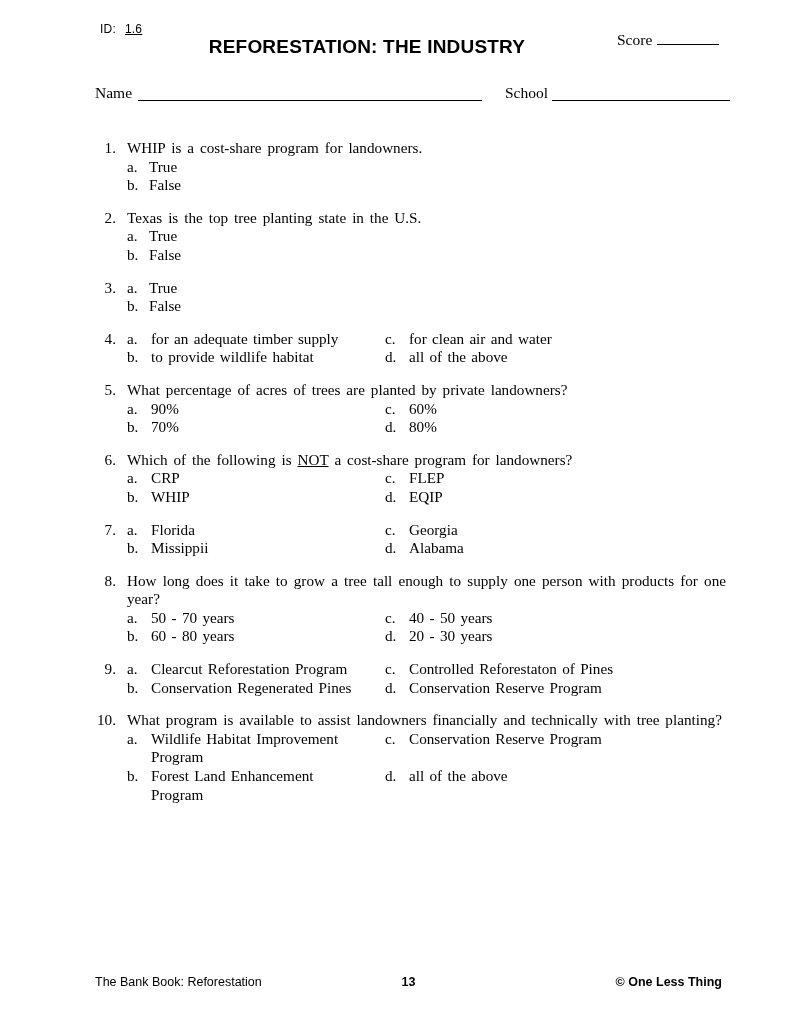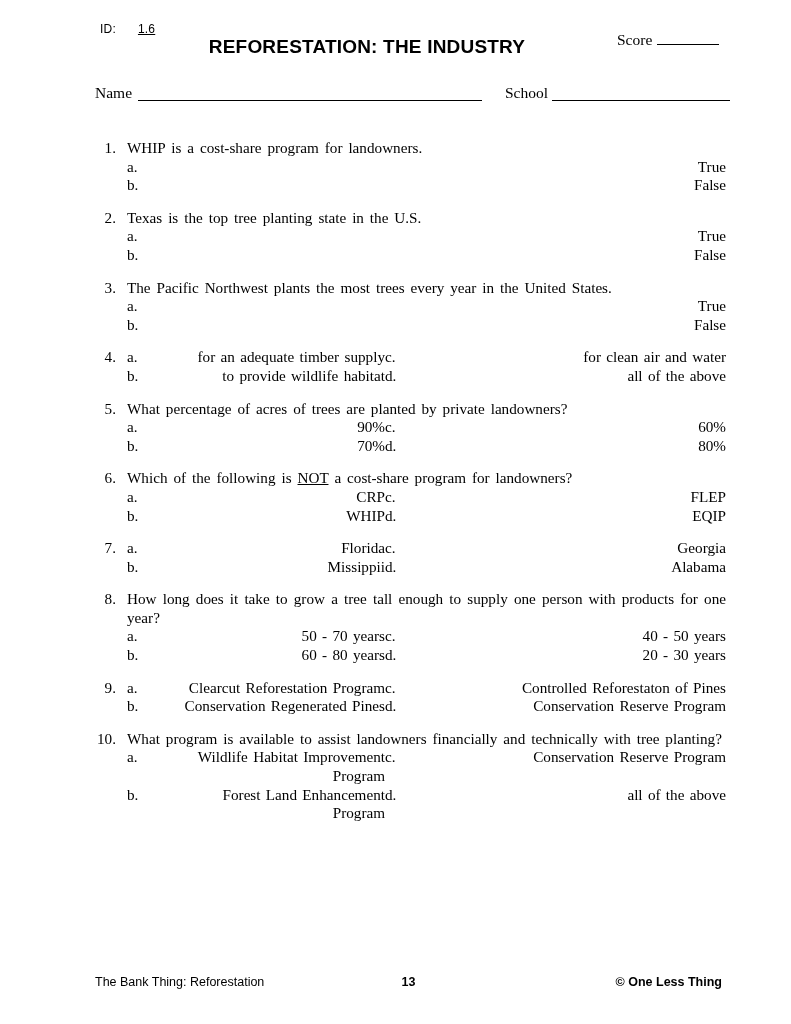--- a/index.html
+++ b/index.html
@@ -11,21 +11,21 @@
     color: #000;
     overflow: hidden;
   }
 
   
   .id-tag {
     position: absolute; left: 100px; top: 22px;
     font-family: "Liberation Sans", sans-serif;
     font-size: 12px; letter-spacing: 0.2px;
   }
-  .id-tag .id-value { margin-left: 22px; text-decoration: underline; }
+  .id-tag .id-value { margin-left: 9px; text-decoration: underline; }
 
   .doc-title {
     position: absolute; left: 0; top: 36px; width: 734px;
     text-align: center;
     font-family: "Liberation Sans", sans-serif;
     font-weight: bold; font-size: 19px; letter-spacing: 0.2px;
   }
 
   .score-field {
     position: absolute; left: 617px; top: 31px;
@@ -64,21 +64,21 @@
     grid-template-columns: 258px auto;
     grid-template-rows: auto auto;
     grid-auto-flow: column;
     align-items: start;
   }
   .opt {
     display: grid;
     grid-template-columns: 24px 1fr;
     word-spacing: 0.1em;
   }
-  .otext { white-space: pre; text-align: right; }
+  .otext { white-space: pre; }
 
   
   .footer {
     position: absolute; left: 95px; top: 975px; width: 627px;
     font-family: "Liberation Sans", sans-serif;
     font-size: 12.5px;
     display: flex; align-items: baseline;
   }
   .footer .book-title { flex: 1; text-align: left; }
   .footer .page-number { flex: 0 0 auto; font-weight: bold; }
@@ -133,21 +133,20 @@
             <span class="oletter">b.</span>
             <span class="otext">False</span>
           </div>
         </div>
     </div>
   </div>
 
   <div class="q">
     <div class="qnum">3.</div>
     <div class="qbody">
-      <div class="qtext"><span>The Pacific Northwest plants the most trees every year in the United States.</span></div>
       <div class="opts single">
           <div class="opt">
             <span class="oletter">a.</span>
             <span class="otext">True</span>
           </div>
           <div class="opt">
             <span class="oletter">b.</span>
             <span class="otext">False</span>
           </div>
         </div>
@@ -323,16 +322,16 @@
           <div class="opt">
             <span class="oletter">d.</span>
             <span class="otext">all of the above</span>
           </div>
         </div>
     </div>
   </div>
 </div>
 
 <div class="footer">
-  <span class="book-title">The Bank Thing: Reforestation</span>
+  <span class="book-title">The Bank Book: Reforestation</span>
   <span class="page-number">13</span>
   <span class="copyright">© One Less Thing</span>
 </div>
 
 </body></html>

